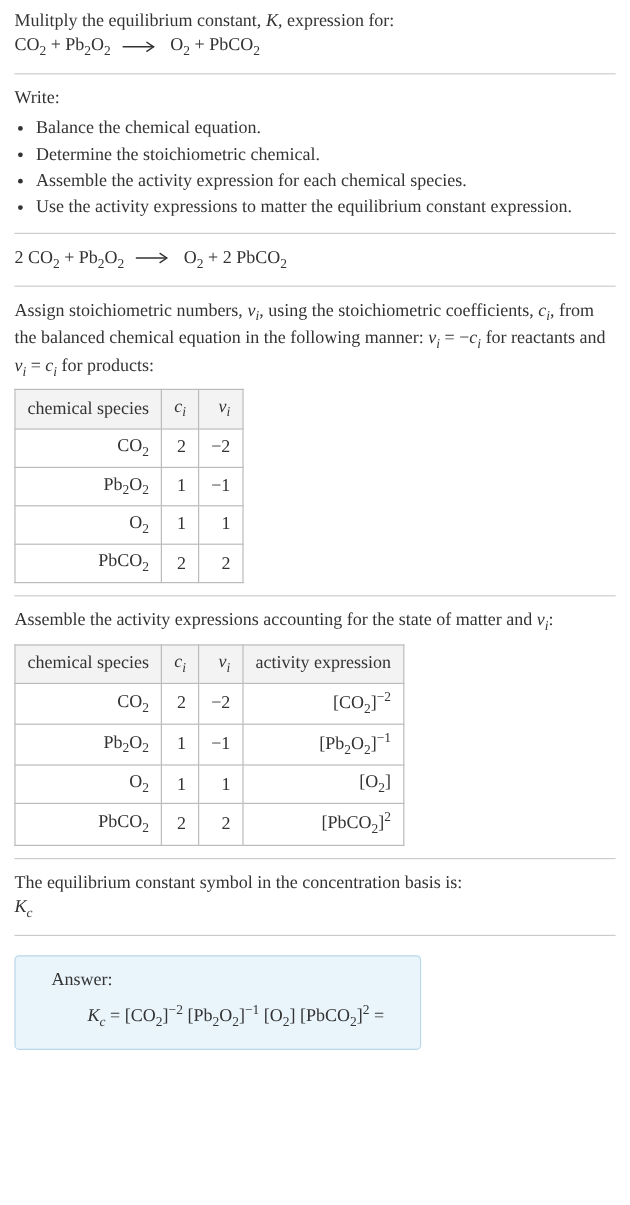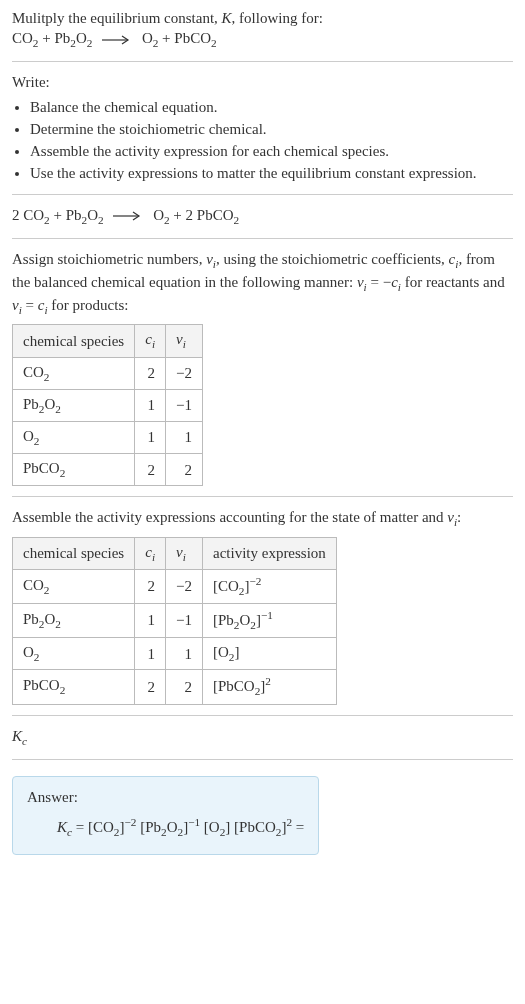--- a/index.html
+++ b/index.html
@@ -32,30 +32,30 @@
   .ital { font-style: italic; }
   ul.plan { margin: 4px 0 0 0; padding-left: 18px; }
   ul.plan li { margin: 2px 0; }
   table.data {
     border-collapse: collapse;
     margin-top: 6px;
   }
   table.data th, table.data td {
     border: 1px solid #bbb;
     padding: 4px 10px;
-    text-align: left;
+    text-align: right;
     vertical-align: middle;
   }
   table.data th { background: #f3f3f3; font-weight: normal; }
   table.data td.num { text-align: right; }
   .answer-box {
     background: #e9f4fb;
     border: 1px solid #b9d8ea;
     border-radius: 4px;
-    padding: 10px 14px 14px;
+    padding: 10px 30px 14px;
     margin-top: 6px;
     display: inline-block;
   }
   .answer-label { margin-bottom: 8px; }
   .frac {
     display: inline-block;
     vertical-align: middle;
     text-align: center;
     margin: 0 3px;
   }
@@ -63,21 +63,21 @@
   .frac .den { display: block; border-top: 1px solid #333; padding: 2px 4px 0; }
   .kc-line { display: flex; align-items: center; flex-wrap: nowrap; gap: 4px; }
   .kc-line .lhs { white-space: nowrap; }
   .indent { padding-left: 30px; }
 </style>
 </head>
 <body>
 
 <div class="section first">
   <div>
-    <span>Mulitply the equilibrium constant, </span><span class="ital">K</span><span>, following for:</span>
+    <span>Mulitply the equilibrium constant, </span><span class="ital">K</span><span>, expression for:</span>
   </div>
   <div class="eq">
     <span class="species"><span>CO</span><span class="sub">2</span></span>
     <span> + </span>
     <span class="species"><span>Pb</span><span class="sub">2</span><span>O</span><span class="sub">2</span></span>
     <span class="arrow">
       <svg width="30" height="10">
           <line x1="0" y1="5" x2="26" y2="5" stroke="#333" stroke-width="1.2"></line>
           <polyline points="20,1 26,5 20,9" fill="none" stroke="#333" stroke-width="1.2"></polyline>
         </svg>
@@ -184,20 +184,21 @@
       <td><span>PbCO</span><span class="sub">2</span></td>
       <td class="num">2</td>
       <td class="num">2</td>
       <td>[<span>PbCO</span><span class="sub">2</span>]<span class="sup">2</span></td>
     </tr>
   </tbody>
     </table>
 </div>
 
 <div class="section">
+  <div>The equilibrium constant symbol in the concentration basis is:</div>
   <div><span class="ital">K</span><span class="ital sub">c</span></div>
 </div>
 
 <div class="section">
   <div class="answer-box">
     <div class="answer-label">Answer:</div>
     <div class="kc-line indent">
       <span class="lhs">
         <span class="ital">K</span><span class="ital sub">c</span><span> = </span>
         [<span>CO</span><span class="sub">2</span>]<span class="sup">−2</span>

